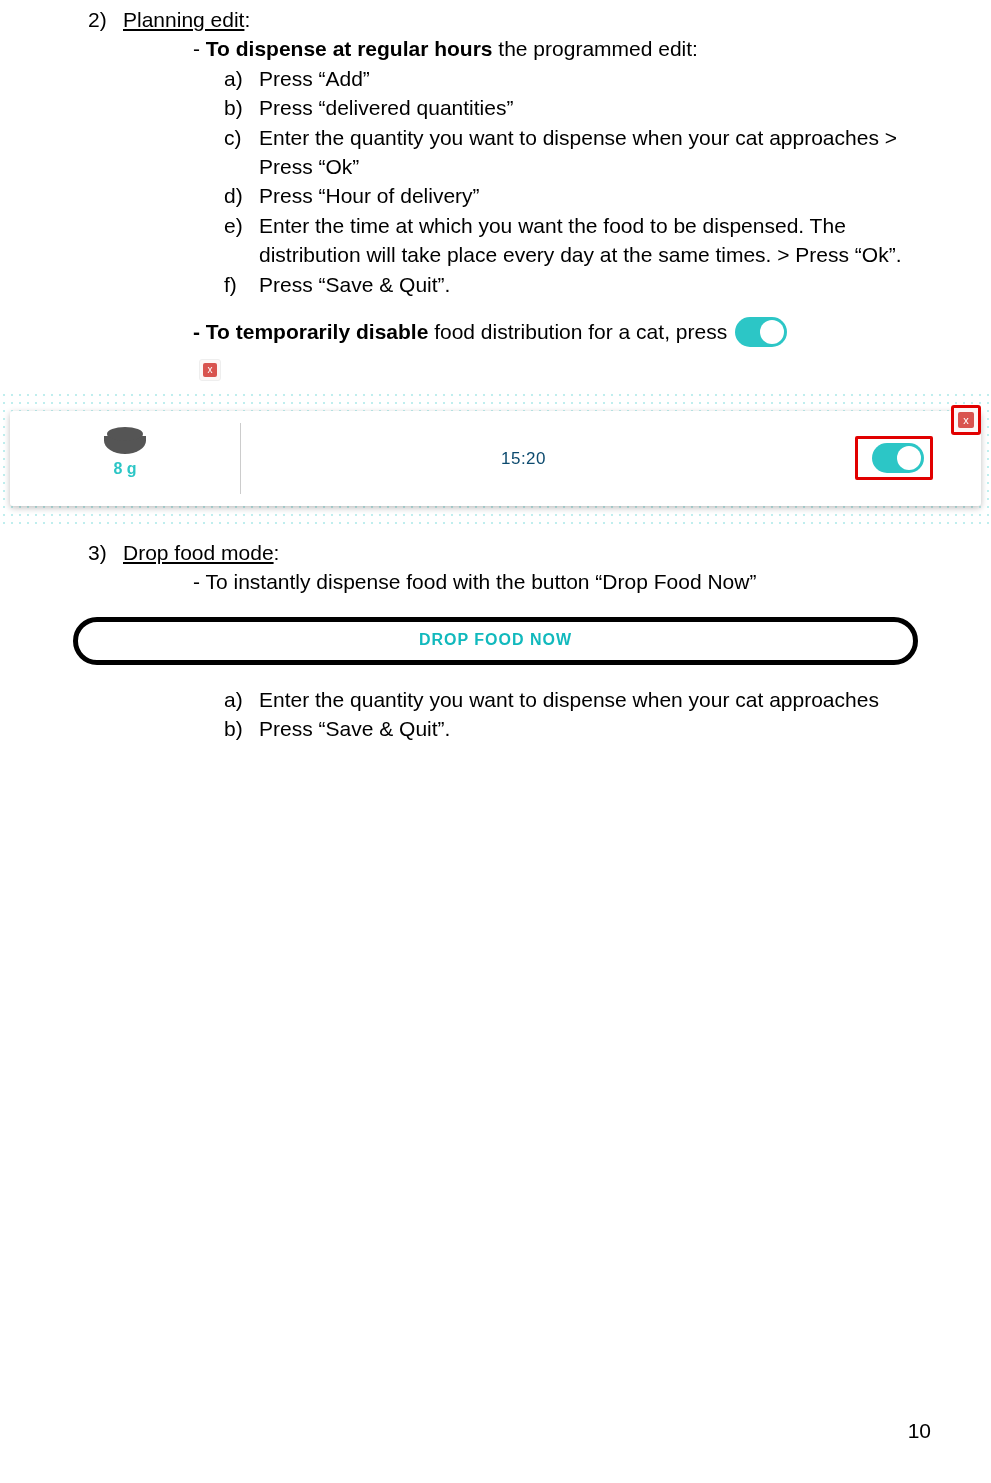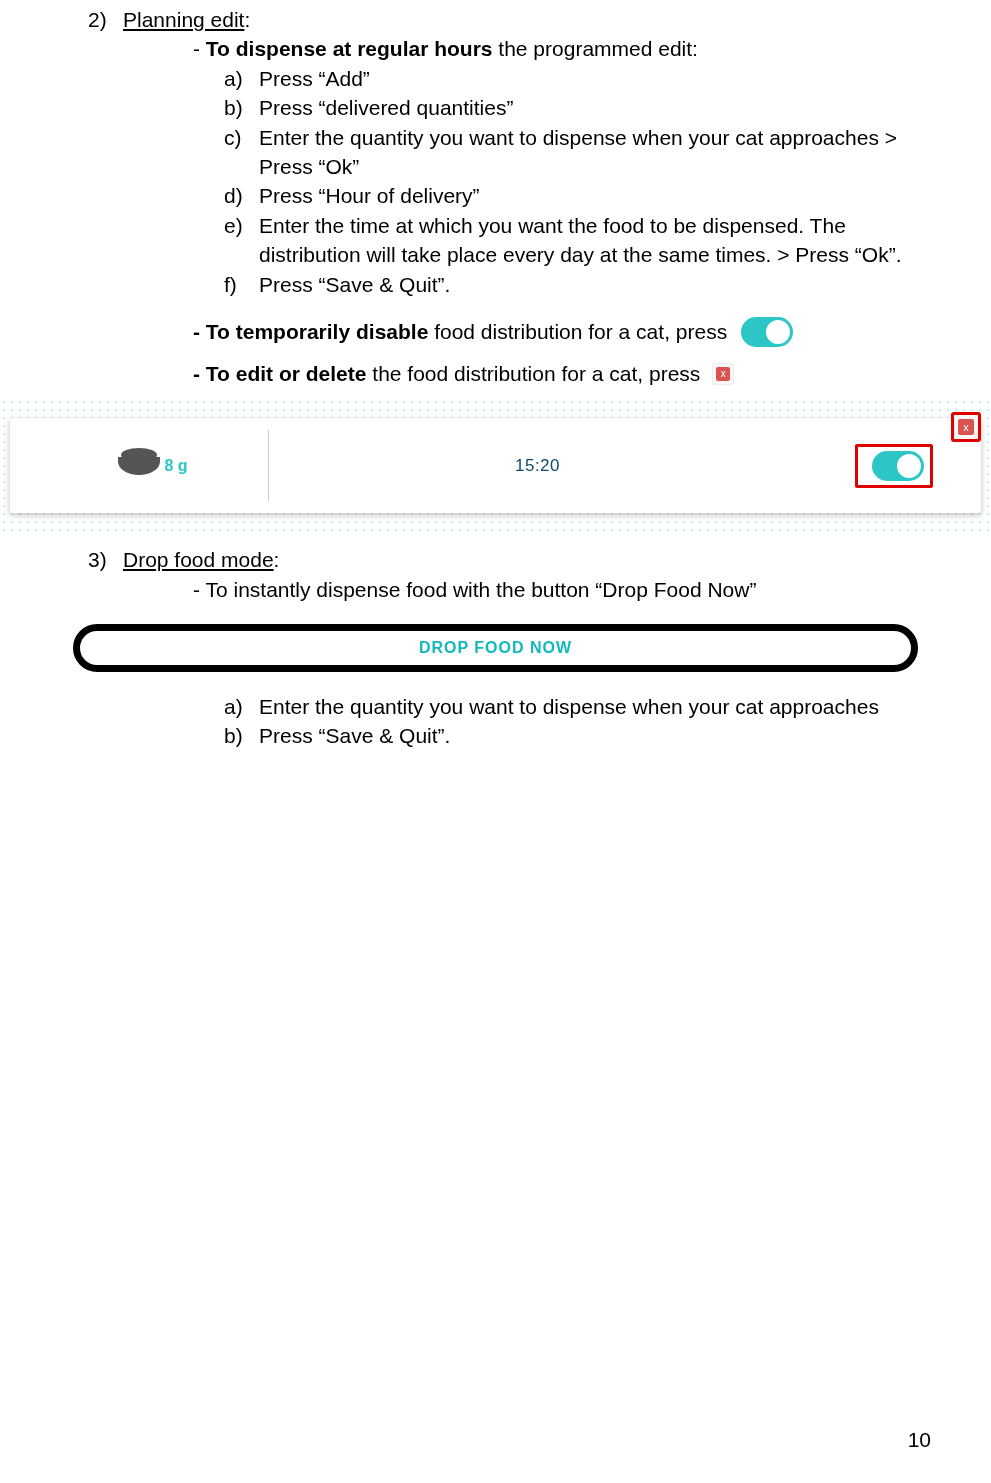--- a/index.html
+++ b/index.html
@@ -34,21 +34,20 @@
   .ol-letter { margin-left: 136px; }
   .ol-letter .row { display: flex; }
   .ol-letter .lt { width: 35px; flex: 0 0 35px; }
   .ol-letter .tx { flex: 1; }
   .bold { font-weight: 700; }
   .inline-line {
     margin-left: 105px;
     margin-top: 18px;
     display: flex;
     align-items: center;
-    gap: 6px;
   }
   .toggle-icon {
     width: 52px; height: 30px;
     border-radius: 15px;
     background: #2cc6c6;
     position: relative;
     margin-left: 8px;
     flex: 0 0 52px;
   }
   .toggle-icon::after {
@@ -96,25 +95,24 @@
     height: 95px;
     border-radius: 3px;
     box-shadow: 0 2px 6px rgba(0,0,0,0.25);
     display: flex;
     align-items: stretch;
     position: relative;
   }
   .card .col1 {
     width: 230px;
     display: flex;
-    flex-direction: row;
+    flex-direction: column;
     align-items: center;
     justify-content: center;
     gap: 4px;
-    margin-left: 28px;
   }
   .bowl {
     width: 42px; height: 18px;
     background: #555;
     border-radius: 0 0 22px 22px / 0 0 14px 14px;
     position: relative;
   }
   .bowl::before {
     content: "";
     position: absolute;
@@ -171,37 +169,37 @@
     background: #d9534f;
     border-radius: 2px;
     color: #fff;
     font-size: 11px;
     line-height: 16px;
     text-align: center;
   }
 
   .drop-btn {
     margin: 20px -15px 20px -15px;
-    border: 7px solid #000000;
+    border: 5px solid #000000;
     color: #11b9bd;
     height: 48px;
     border-radius: 24px;
     display: flex;
     align-items: center;
     justify-content: center;
     font-weight: 700;
     letter-spacing: 1px;
     font-size: 16px;
     font-family: "Trebuchet MS", Arial, sans-serif;
   }
 
   .page-number {
     position: absolute;
     right: 60px;
-    bottom: 29px;
+    bottom: 38px;
     font-size: 21px;
   }
 </style>
 </head>
 <body>
 
 <div class="page">
 
   <div class="section-head">
     <span class="num">2)</span>
@@ -238,21 +236,20 @@
         <span class="tx">Press “Save &amp; Quit”.</span>
       </div>
   </div>
 
   <div class="inline-line">
     <span><span class="bold">- To temporarily disable</span><span> food distribution for a cat, press</span></span>
     <span class="toggle-icon"></span>
   </div>
 
   <div class="inline-line" style="margin-top:12px;">
-    <span><span class="bold">- To edit or delete</span><span> the food distribution for a cat, press</span></span>
     <span class="x-badge-small">
         <span class="xb">x</span>
       </span>
   </div>
 
   <div class="card-area">
     <div class="card">
       <div class="col1">
         <div class="bowl"></div>
         <div class="grams">8 g</div>

